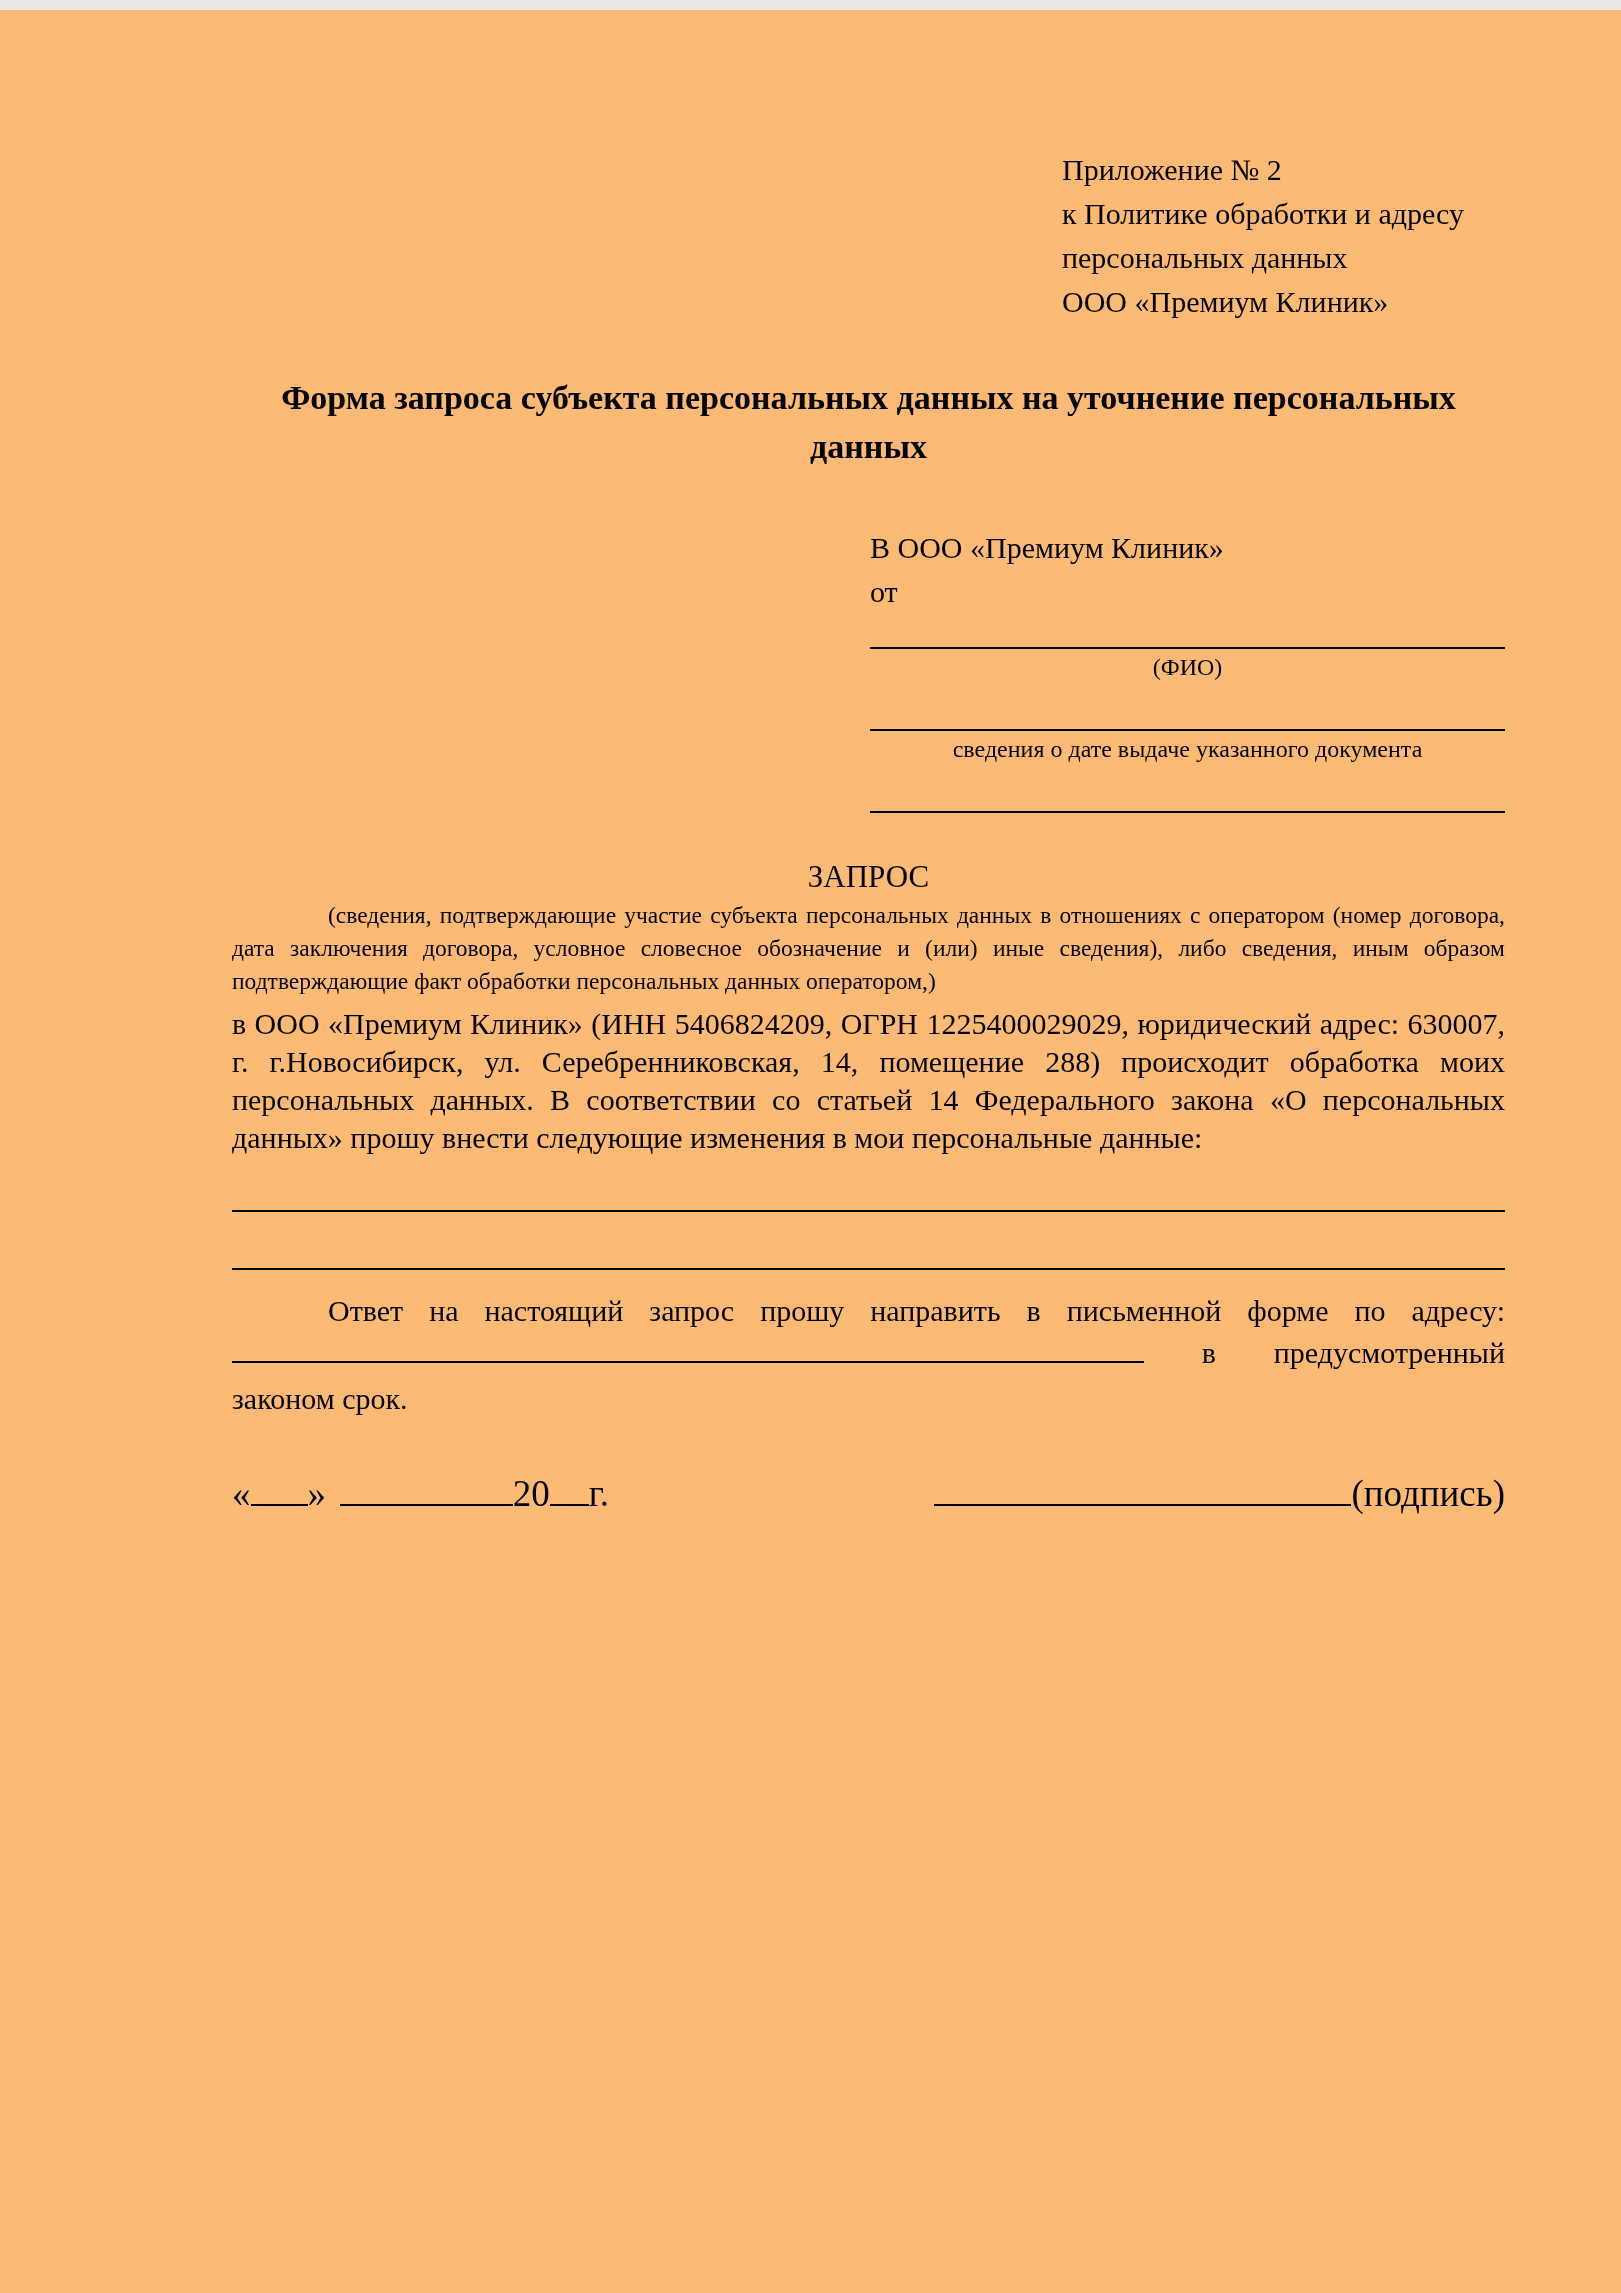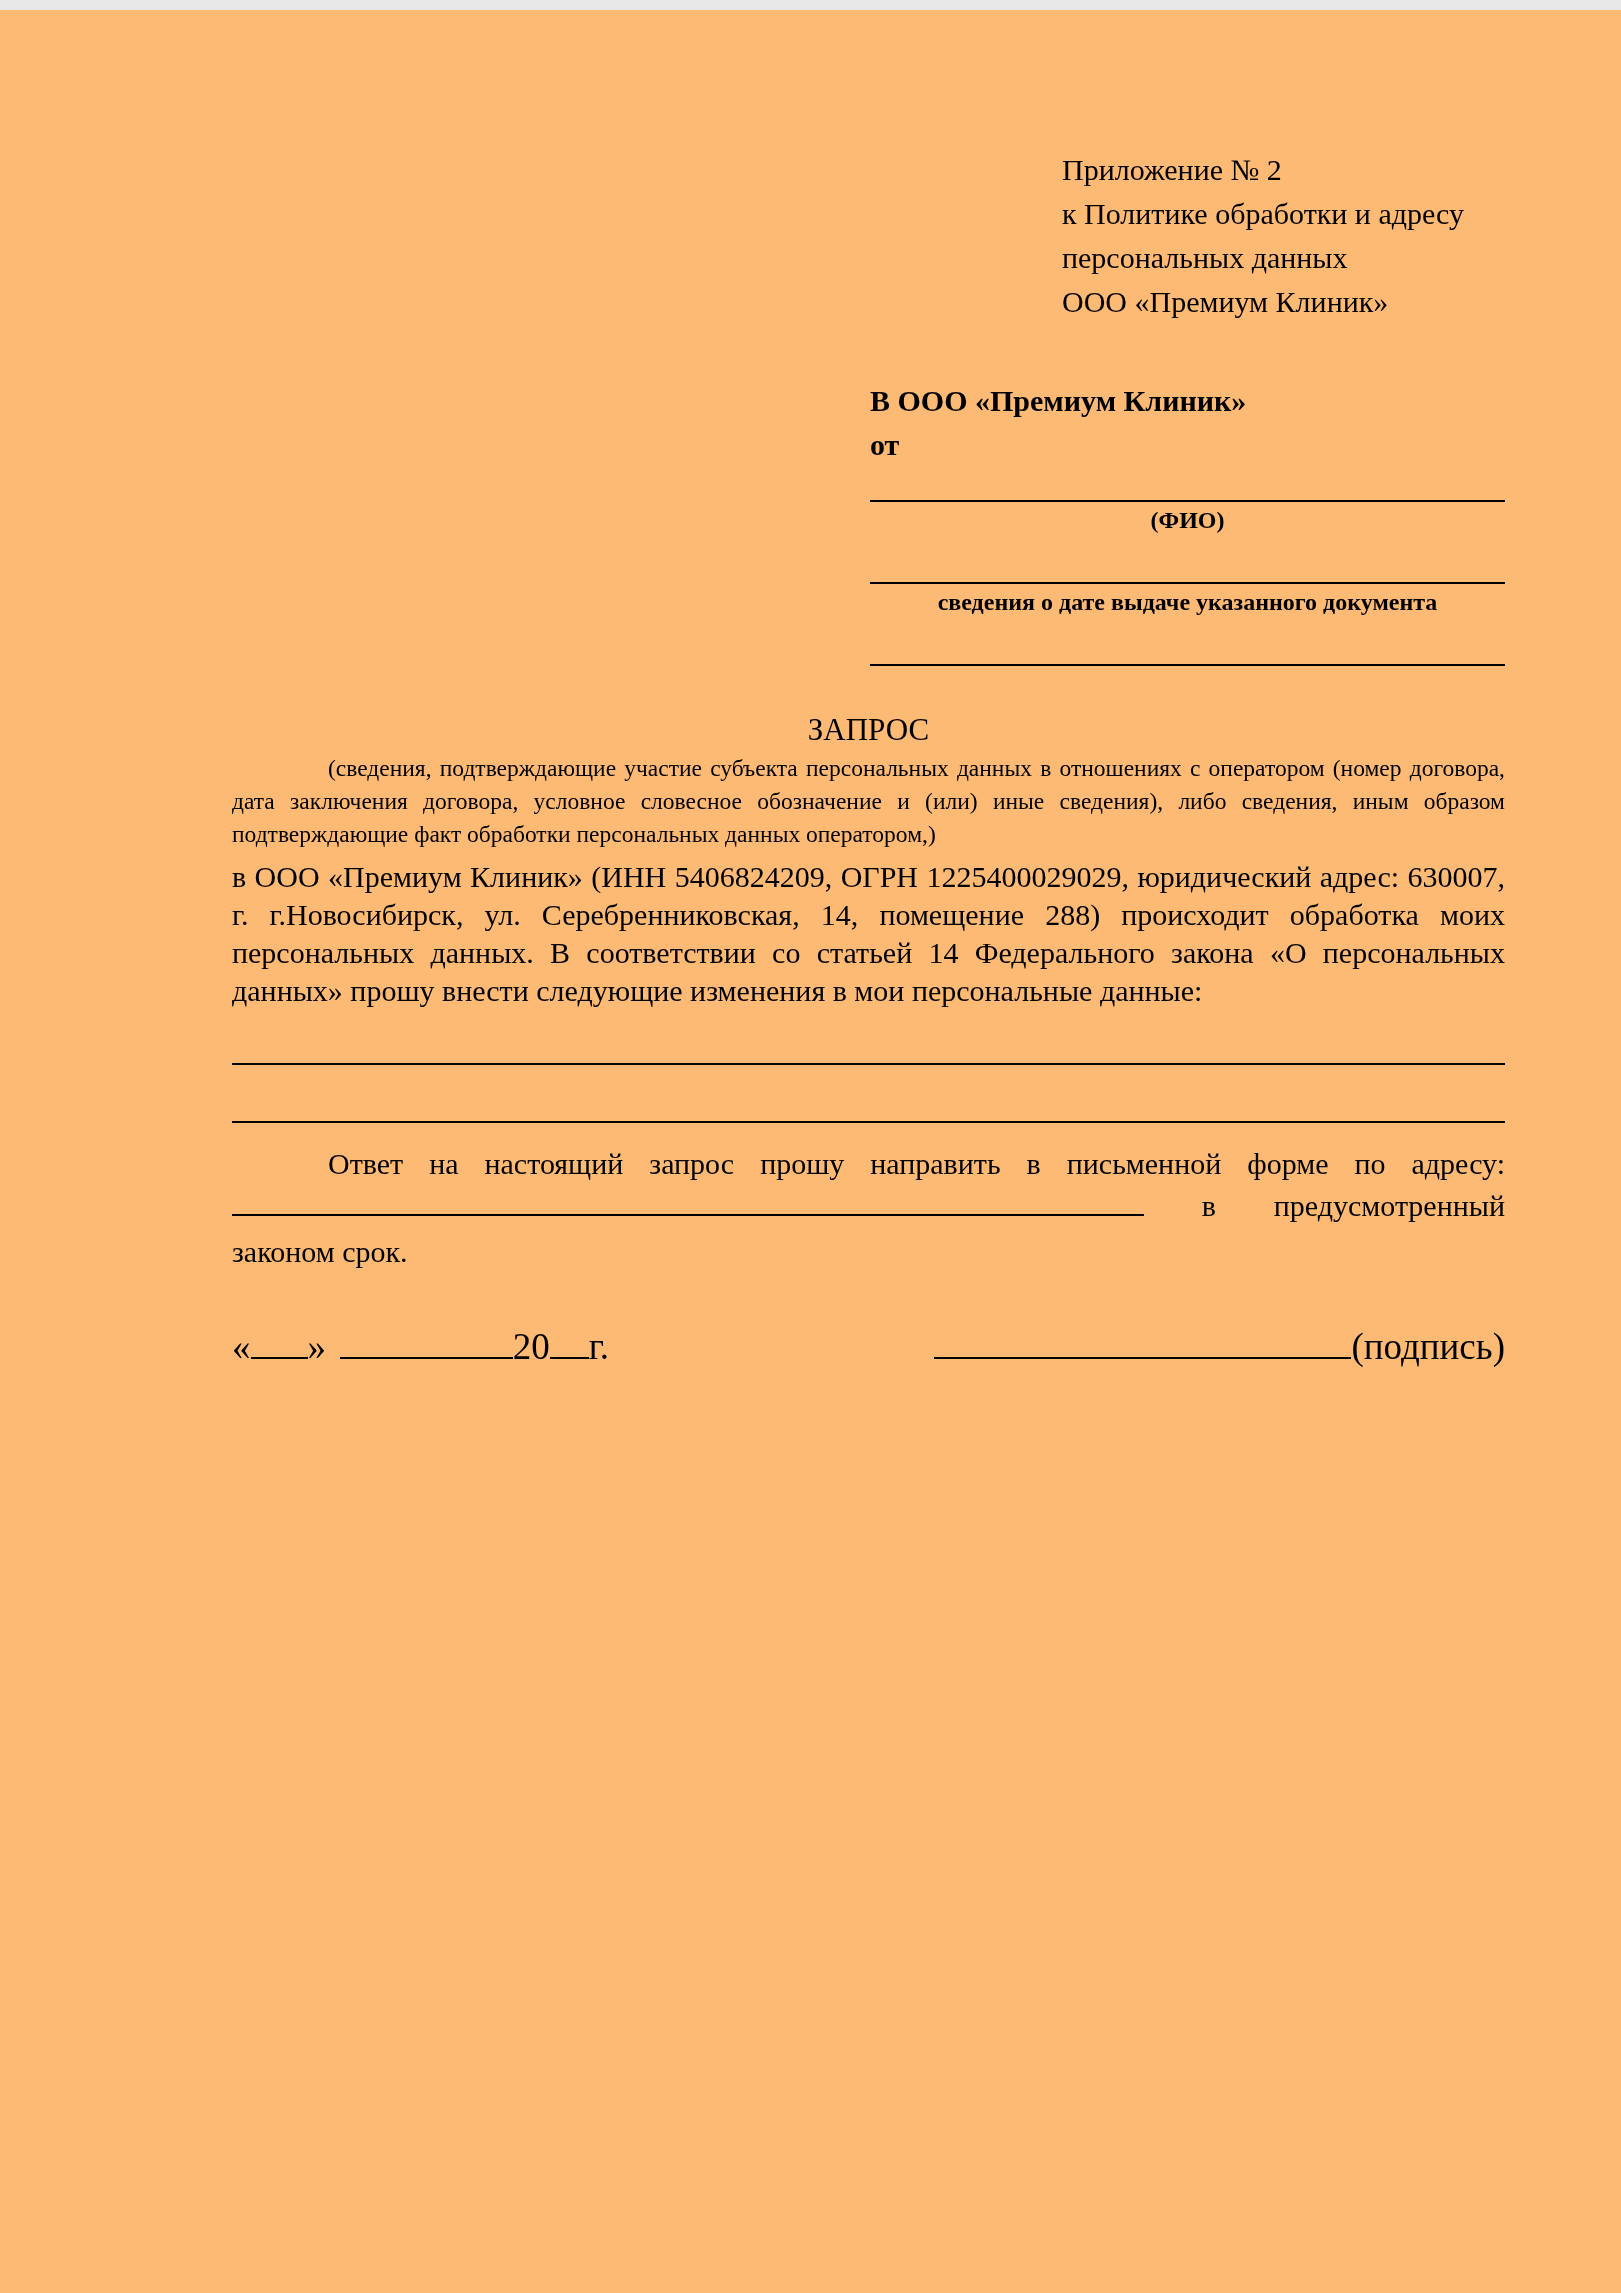--- a/index.html
+++ b/index.html
@@ -31,21 +31,20 @@
     font-size: 34px;
     line-height: 49px;
   }
   
   .addressee {
     width: 635px;
     margin-left: auto;
     margin-top: 55px;
     font-size: 30px;
     line-height: 44px;
-    font-weight: bold;
   }
   .addr-blank {
     border-bottom: 2.9px solid #000;
     height: 33px;
   }
   .addr-field + .addr-field .addr-blank { height: 47px; }
   .addr-caption {
     text-align: center;
     font-size: 24px;
     line-height: 30px;
@@ -137,20 +136,21 @@
 
 <div class="page">
 
   <div class="annex">
     <div>Приложение № 2</div>
     <div>к Политике обработки и адресу</div>
     <div>персональных данных</div>
     <div>ООО «Премиум Клиник»</div>
   </div>
 
+  <div class="doc-title">Форма запроса субъекта персональных данных на уточнение персональных данных</div>
 
   <div class="addressee">
     <div>В ООО «Премиум Клиник»</div>
     <div>от</div>
 
     <div class="addr-field">
       <div class="addr-blank"></div>
       <div class="addr-caption">(ФИО)</div>
     </div>
 

